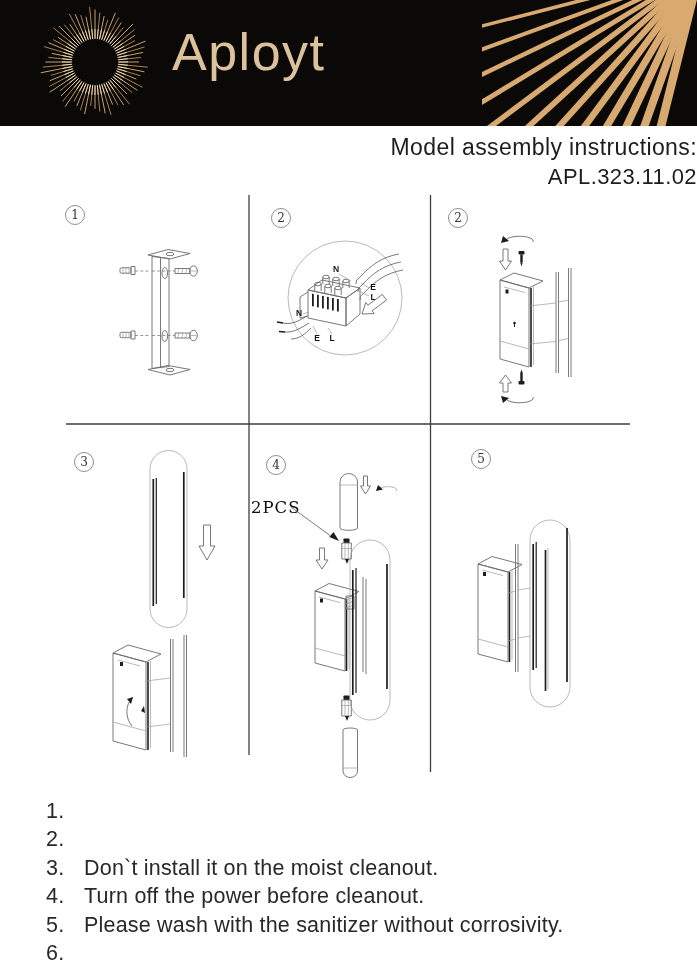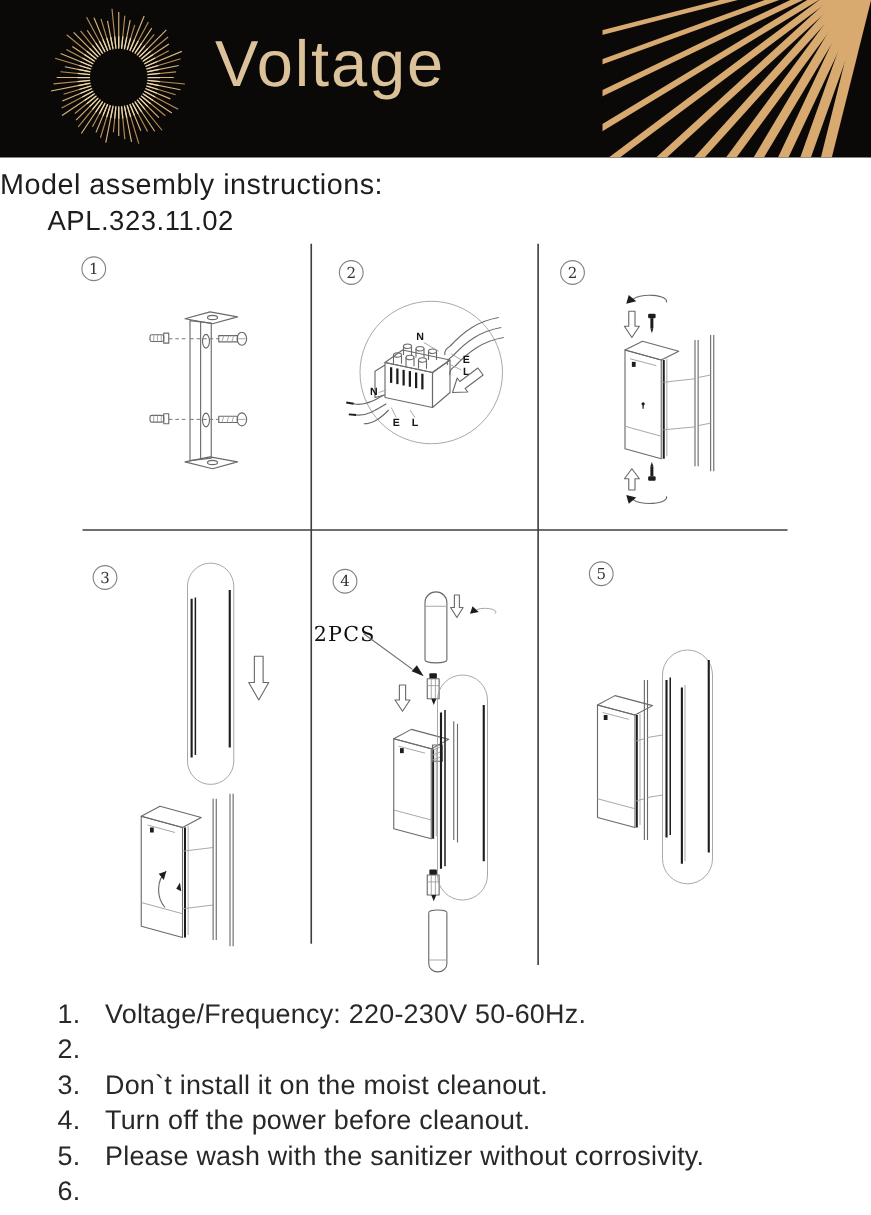--- a/index.html
+++ b/index.html
@@ -5,21 +5,21 @@
   html,body{margin:0;padding:0;background:#9a9a9a;}
   .page{width:697px;height:972px;background:#ffffff;position:relative;margin:0 auto;
         font-family:"Liberation Sans",sans-serif;overflow:hidden;}
   
   .header{position:absolute;left:0;top:0;width:697px;height:126px;background:#0b0908;overflow:hidden;}
   .sunburst{position:absolute;left:33px;top:0;width:124px;height:124px;}
   .brand{position:absolute;left:172px;top:26px;font-size:52px;font-weight:300;
          color:#dcc29b;letter-spacing:1.5px;line-height:1;}
   .rays{position:absolute;right:0;top:0;width:215px;height:126px;}
   
-  .titles{position:absolute;top:134px;left:0;width:697px;text-align:left;color:#1d1d1d;}
+  .titles{position:absolute;top:134px;left:0;width:697px;text-align:right;color:#1d1d1d;}
   .t1{font-size:23px;font-weight:500;letter-spacing:0.4px;}
   .t2{font-size:22px;font-weight:500;letter-spacing:0.4px;margin-top:3px;margin-left:38px;}
   
   .diagram{position:absolute;left:0;top:192px;width:697px;height:600px;}
   .diagram .ln{fill:none;stroke:#6a6a6a;stroke-width:0.9;stroke-linejoin:round;}
   .diagram .lt{fill:none;stroke:#9b9b9b;stroke-width:0.7;}
   .diagram .dash{fill:none;stroke:#7c7c7c;stroke-width:0.8;stroke-dasharray:3 2.2;}
   .diagram .dk{fill:none;stroke:#1d1d1d;}
   .diagram .bk{fill:#1d1d1d;stroke:none;}
   .diagram .wh{fill:#ffffff;stroke:#6a6a6a;stroke-width:0.9;stroke-linejoin:round;}
@@ -163,21 +163,21 @@
         <line x1="82.28418908001217" y1="51.157875053002044" x2="91.10340172349571" y2="46.44390768474207" stroke="#ecd8ad" stroke-width="1"></line>
         <line x1="84.17310878027088" y1="52.815597623237835" x2="112.43295330414551" y2="41.10998675089389" stroke="#d8b57e" stroke-width="0.9"></line>
         <line x1="83.24922924775959" y1="53.19828105560292" x2="92.48802457287246" y2="49.37144673195202" stroke="#ecd8ad" stroke-width="1"></line>
         <line x1="84.96656805757301" y1="55.0331677458929" x2="111.53573502613787" y2="46.973499059769" stroke="#b98e55" stroke-width="0.9"></line>
         <line x1="84.0096277218408" y1="55.32345242314736" x2="93.57903107916289" y2="52.42060565060274" stroke="#ecd8ad" stroke-width="1"></line>
         <line x1="85.53884672967753" y1="57.317832271612914" x2="110.00078548796986" y2="52.45205012250476" stroke="#d8b57e" stroke-width="0.9"></line>
         <line x1="84.5580614492743" y1="57.51292259362904" x2="94.3659142533066" y2="55.56201937346775" stroke="#ecd8ad" stroke-width="1"></line>
         <line x1="85.88443344013272" y1="59.647588632090546" x2="107.89557798300014" y2="57.47968011656615" stroke="#b98e55" stroke-width="0.9"></line>
         <line x1="84.88924871346053" y1="59.745605772420106" x2="94.8410959801825" y2="58.765434369124506" stroke="#ecd8ad" stroke-width="1"></line>
       </svg>
-    <div class="brand">Voltage</div>
+    <div class="brand">Aployt</div>
     <svg id="corner-rays" class="rays" viewBox="0 0 215 126">
         <line x1="211.9519526100083" y1="-5.742606843100088" x2="97.03905220016611" y2="455.14786313799823" stroke="#d8aa70" stroke-width="8.5"></line>
         <line x1="209.61371075624362" y1="-6.44856368031758" x2="50.274215124872626" y2="441.0287263936484" stroke="#d8aa70" stroke-width="8.05"></line>
         <line x1="207.3555177108732" y1="-7.379323688349512" x2="5.110354217463652" y2="422.41352623300975" stroke="#d8aa70" stroke-width="7.6"></line>
         <line x1="205.1989283782357" y1="-8.526002576733386" x2="-38.0214324352857" y2="399.47994846533226" stroke="#d8aa70" stroke-width="7.15"></line>
         <line x1="203.16452783490746" y1="-9.877655066102147" x2="-78.70944330185068" y2="372.44689867795705" stroke="#d8aa70" stroke-width="6.7"></line>
         <line x1="201.27173484102855" y1="-11.421379363065142" x2="-116.56530317942912" y2="341.5724127386971" stroke="#d8aa70" stroke-width="6.25"></line>
         <line x1="199.5386164843529" y1="-13.142440310406908" x2="-151.22767031294177" y2="307.15119379186183" stroke="#d8aa70" stroke-width="5.8"></line>
         <line x1="197.98171572628166" y1="-15.024410037110352" x2="-182.36568547436667" y2="269.511799257793" stroke="#d8aa70" stroke-width="5.35"></line>
         <line x1="196.61589349598734" y1="-17.049324765671745" x2="-209.68213008025327" y2="229.0135046865651" stroke="#d8aa70" stroke-width="4.9"></line>
@@ -434,21 +434,20 @@
       <line class="lt" x1="508" y1="401" x2="515.5" y2="399"></line>
       <line class="lt" x1="508" y1="449" x2="515.5" y2="447"></line>
       <line class="lt" x1="518" y1="398" x2="530" y2="396"></line>
       <line class="lt" x1="518" y1="446" x2="530" y2="444"></line>
     </g>
   </svg>
 
   <ol class="instructions">
     <li class="ins">
       <span class="num">1.</span>
-      <span class="txt">Voltage/Frequency: 220-230V 50-60Hz.</span>
     </li>
     <li class="ins">
       <span class="num">2.</span>
     </li>
     <li class="ins">
       <span class="num">3.</span>
       <span class="txt">Don`t install it on the moist cleanout.</span>
     </li>
     <li class="ins">
       <span class="num">4.</span>

